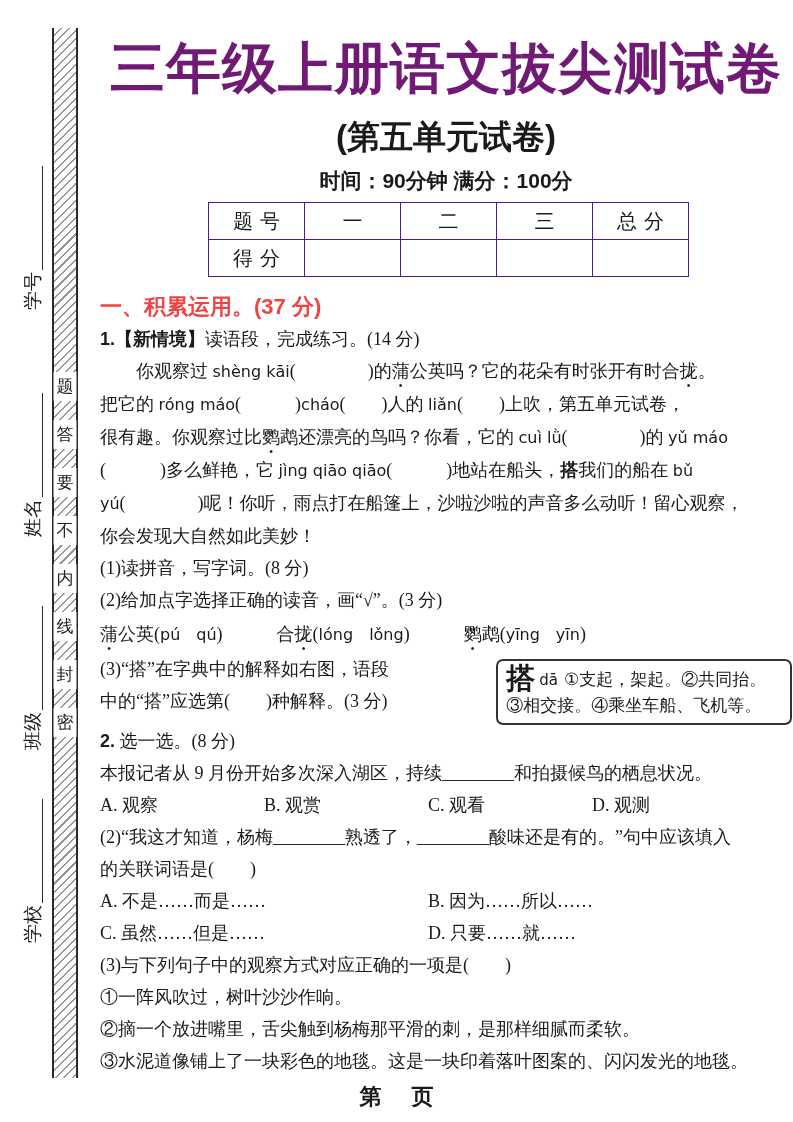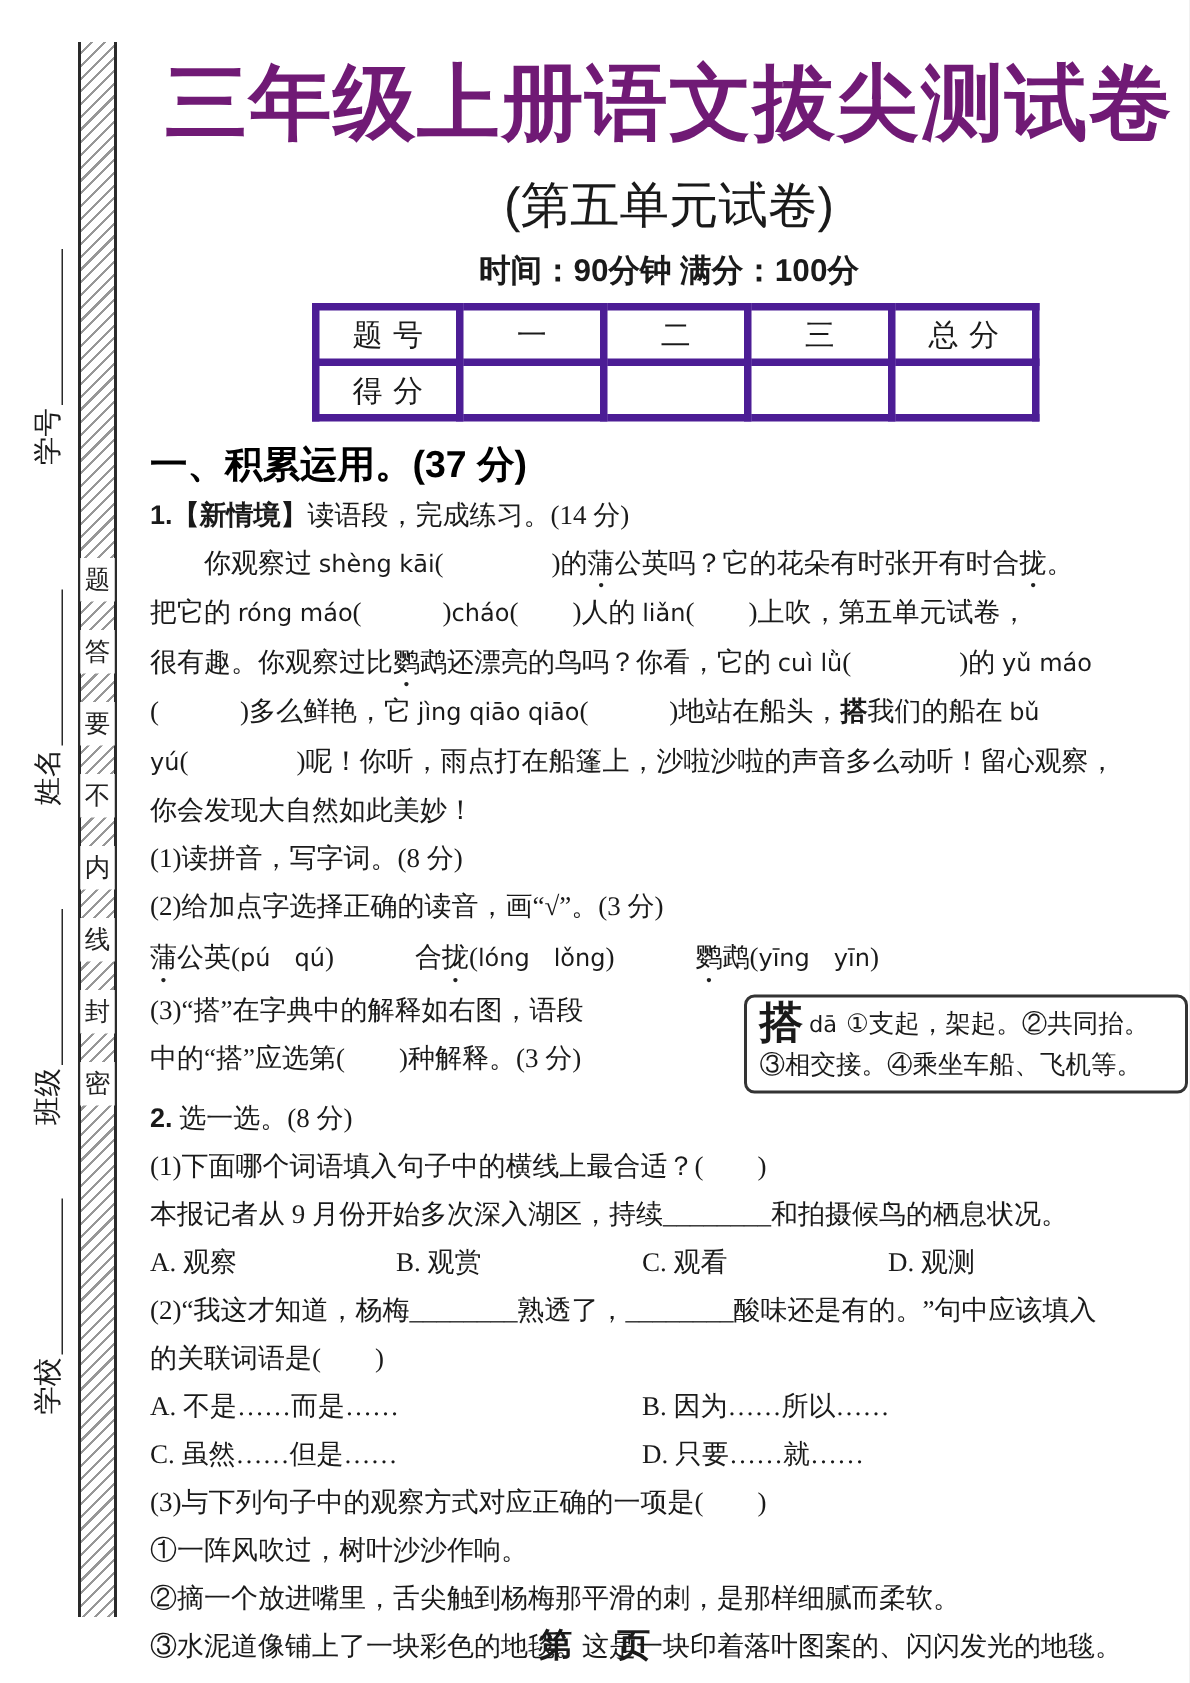--- a/index.html
+++ b/index.html
@@ -32,36 +32,36 @@
     padding:4px 3px; color:#222;
   }
   
   .content { position:absolute; left:100px; top:38px; width:692px; }
   .page-title {
     font-family:Liberation Mono, monospace; font-weight:900;
     font-size:55px; line-height:70px; text-align:center; letter-spacing:1px;
     color:#701a75;
   }
   .page-subtitle {
-    font-family:"Liberation Sans", sans-serif; font-weight:400;
+    font-family:"Liberation Sans", sans-serif; font-weight:700;
     font-size:33px; line-height:42px; text-align:center; margin-top:8px;
   }
   .exam-info {
     font-family:"Liberation Sans", sans-serif; font-weight:700;
     font-size:21px; line-height:25px; text-align:center; margin-top:10px;
   }
   table.score-table { border-collapse:collapse; margin:9px 0 0 108px; }
   table.score-table td {
-    border:5px solid #4c1d95; width:96px; height:37px; text-align:center;
+    border:1px solid #4c1d95; width:96px; height:37px; text-align:center;
     font:400 20px "Liberation Serif", serif;
   }
   table.score-table td.lbl { letter-spacing:7px; text-indent:7px; }
   .sec-heading {
     font-family:"Liberation Sans", sans-serif; font-weight:700;
-    font-size:25px; line-height:29px; margin-top:15px; color:#000000;
+    font-size:22px; line-height:29px; margin-top:15px; color:#ef4444;
   }
   .line { font:400 18px/32px "Liberation Serif", serif; white-space:nowrap; }
   .q-title { margin-top:2px; }
   .seg-t {}
   .seg-p, .py { font-family:"DejaVu Sans", sans-serif; font-size:16px; }
   .seg-b { font-weight:700; }
   .seg-bh { font-weight:700; font-family:"Liberation Sans", sans-serif; }
   .seg-d { position:relative; }
   .seg-d::after {
     content:"•"; position:absolute; left:50%; transform:translateX(-50%);
@@ -166,21 +166,20 @@
       </div>
       <div class="dict-box">
         <span class="dict-char">搭</span><span class="dict-py">dā</span><span>①支起，架起。②共同抬。③相交接。④乘坐车船、飞机等。</span>
       </div>
     </div>
 
     <div class="line">
       <span class="q-num">2.</span><span> 选一选。(8 分)</span>
     </div>
 
-    <div class="line">(1)下面哪个词语填入句子中的横线上最合适？(　　)</div>
     <div class="line">本报记者从 9 月份开始多次深入湖区，持续________和拍摄候鸟的栖息状况。</div>
     <div class="line opt-row four">
       <span>A. 观察</span>
       <span>B. 观赏</span>
       <span>C. 观看</span>
       <span>D. 观测</span>
     </div>
     <div class="line">(2)“我这才知道，杨梅________熟透了，________酸味还是有的。”句中应该填入</div>
     <div class="line">的关联词语是(　　)</div>
     <div class="line opt-row two">

